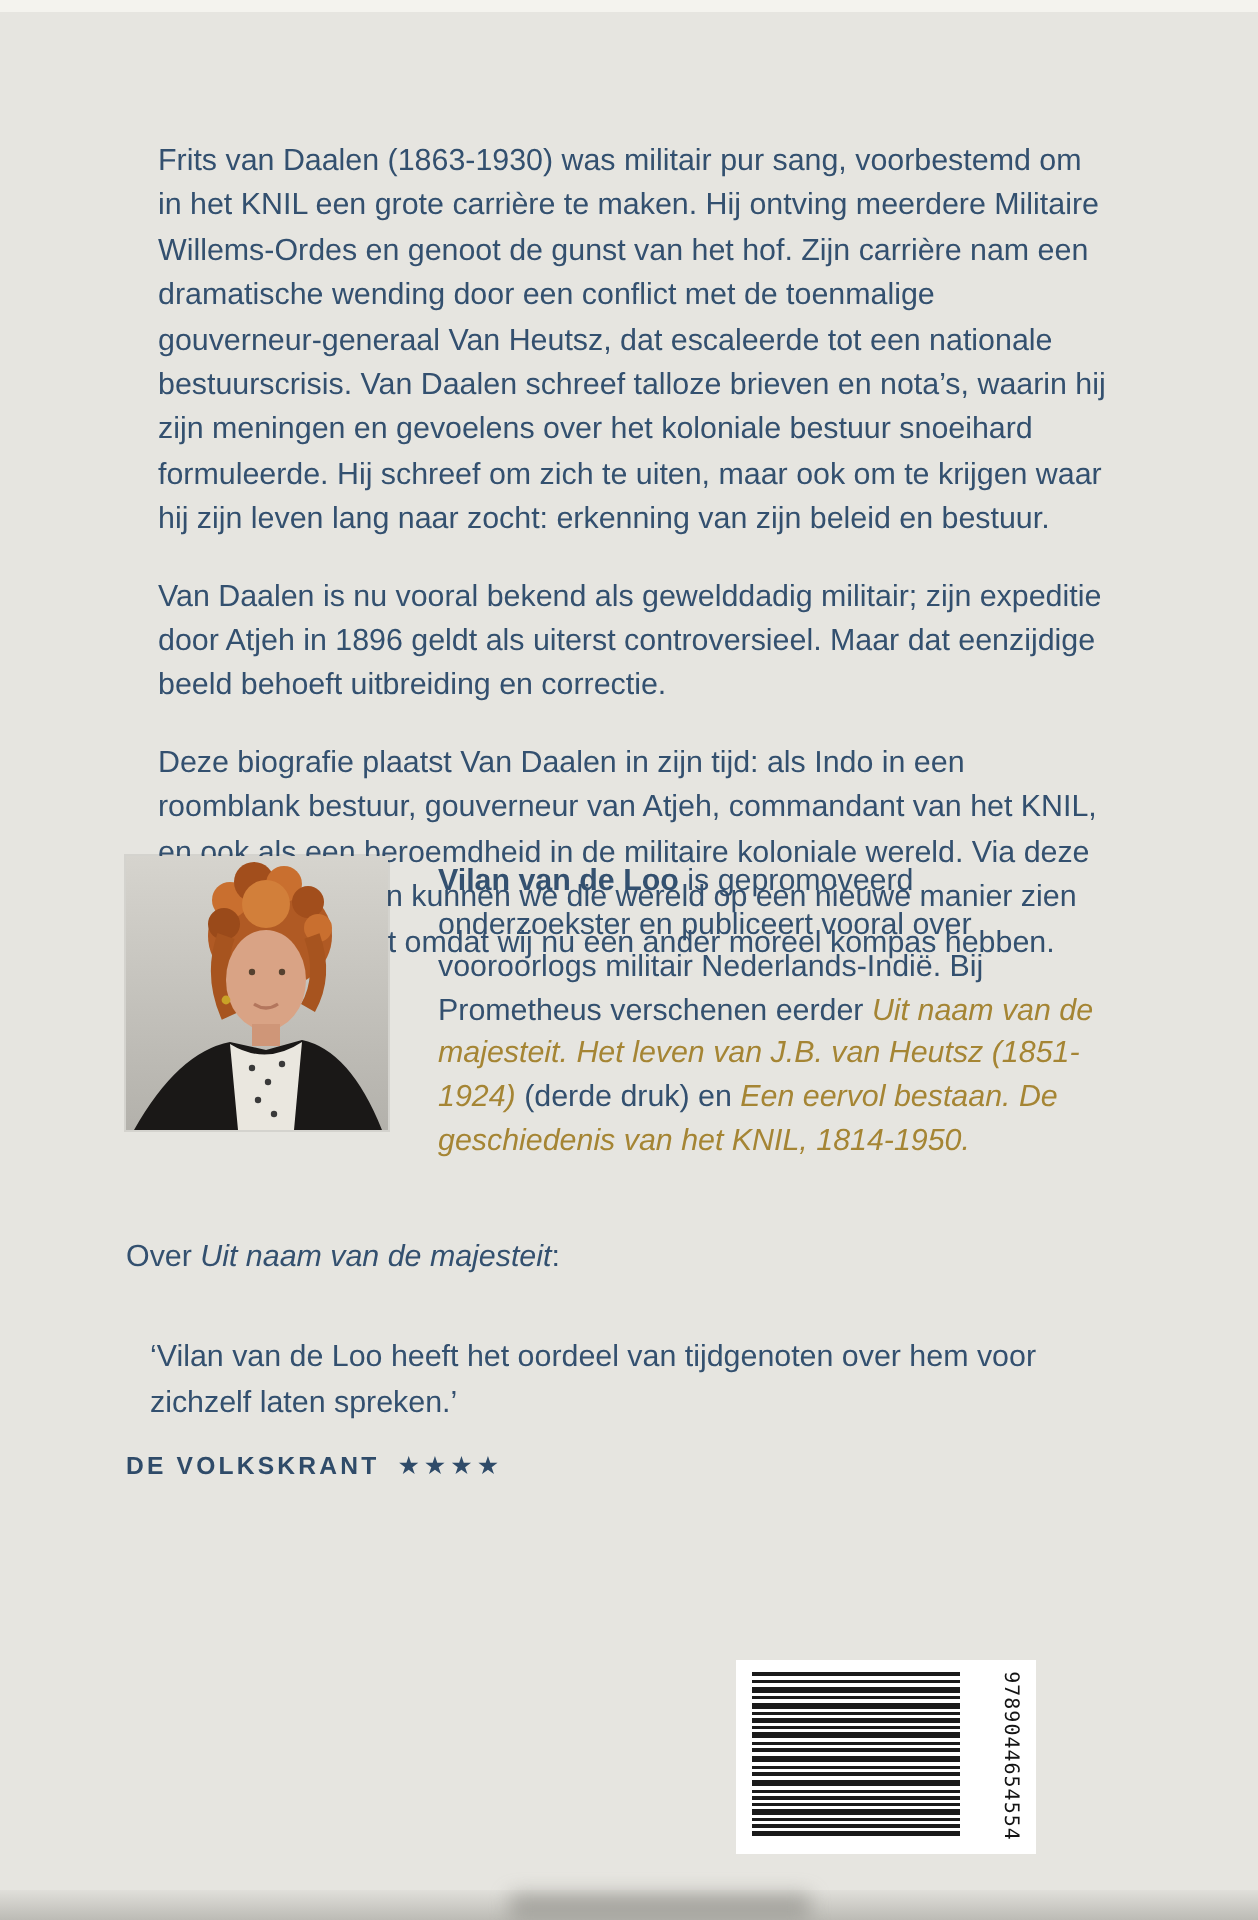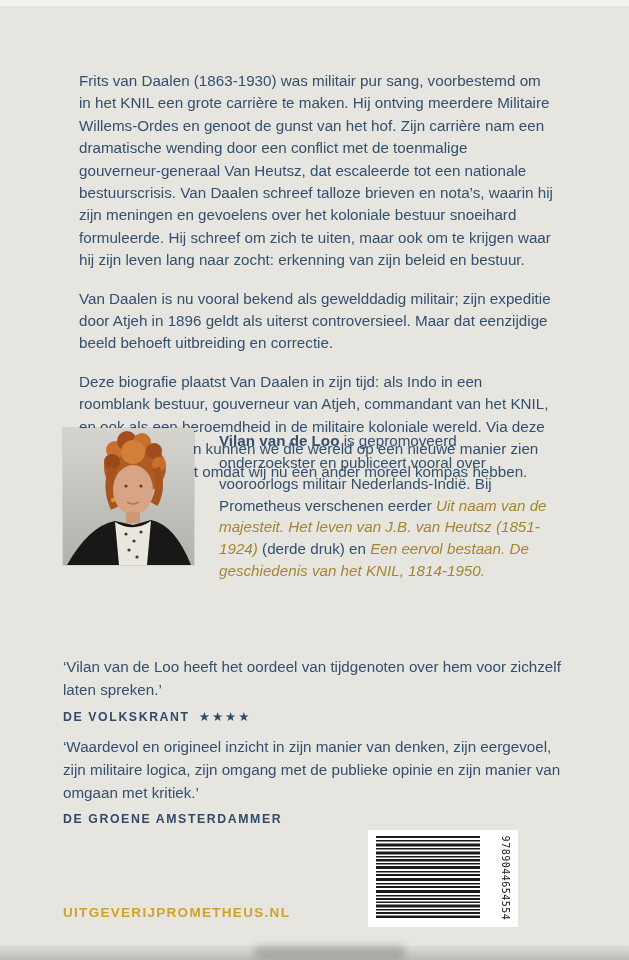--- a/index.html
+++ b/index.html
@@ -41,21 +41,21 @@
   .italic { font-style:italic; }
   .gold-italic { font-style:italic; color:#a58534; }
   
   .over {
     position:absolute; top:620px; left:63px; margin:0;
     font-size:15.2px;
   }
   .review { position:absolute; left:63px; width:506px; }
   .review-1 { top:655px; }
   .review-2 { top:735px; }
-  .review .quote { margin:0; font-size:15.2px; line-height:23px; }
+  .review .quote { margin:12px; font-size:15.2px; line-height:23px; }
   .review .source {
     margin:8px 0 0 0;
     font-size:12.3px; font-weight:bold; letter-spacing:1.6px;
     color:#2f4b69;
   }
   .stars { margin-left:9px; letter-spacing:2px; font-size:12.5px; }
   
   .footer-site {
     position:absolute; top:905px; left:63px;
     font-size:13.5px; font-weight:bold; letter-spacing:1.3px;
@@ -135,32 +135,28 @@
         <circle cx="63" cy="106" r="1.6" fill="#3a3a3a"></circle>
         <circle cx="71" cy="113" r="1.6" fill="#3a3a3a"></circle>
         <circle cx="78" cy="104" r="1.6" fill="#3a3a3a"></circle>
         <circle cx="66" cy="122" r="1.6" fill="#3a3a3a"></circle>
         <circle cx="74" cy="129" r="1.6" fill="#3a3a3a"></circle>
       </svg>
     </div>
     <p class="bio"><span class="bold">Vilan van de Loo</span><span> is gepromoveerd onderzoekster en publiceert vooral over vooroorlogs militair Nederlands-Indië. Bij Prometheus verschenen eerder </span><span class="gold-italic">Uit naam van de majesteit. Het leven van J.B. van Heutsz (1851-1924)</span><span> (derde druk) en </span><span class="gold-italic">Een eervol bestaan. De geschiedenis van het KNIL, 1814-1950.</span></p>
   </section>
 
+  <p class="over"><span>Over </span><span class="italic">Uit naam van de majesteit</span><span>:</span></p>
 
   <div class="review review-1">
     <p class="quote">‘Vilan van de Loo heeft het oordeel van tijdgenoten over hem voor zichzelf laten spreken.’</p>
     <p class="source"><span>DE VOLKSKRANT</span><span class="stars">★★★★</span></p>
   </div>
 
-  <div class="review review-2">
-    <p class="quote">‘Waardevol en origineel inzicht in zijn manier van denken, zijn eergevoel, zijn militaire logica, zijn omgang met de publieke opinie en zijn manier van omgaan met kritiek.’</p>
-    <p class="source"><span>DE GROENE AMSTERDAMMER</span></p>
-  </div>
 
-  <div class="footer-site">UITGEVERIJPROMETHEUS.NL</div>
 
   <div class="barcode">
     <svg width="150" height="97" viewBox="0 0 150 97">
       <rect width="150" height="97" fill="#ffffff"></rect>
       <g fill="#1a1a1a">
         <rect x="8" y="6" width="104" height="2"></rect>
         <rect x="8" y="10" width="104" height="1.5"></rect>
         <rect x="8" y="13.5" width="104" height="3"></rect>
         <rect x="8" y="18" width="104" height="1.5"></rect>
         <rect x="8" y="21.5" width="104" height="3"></rect>

